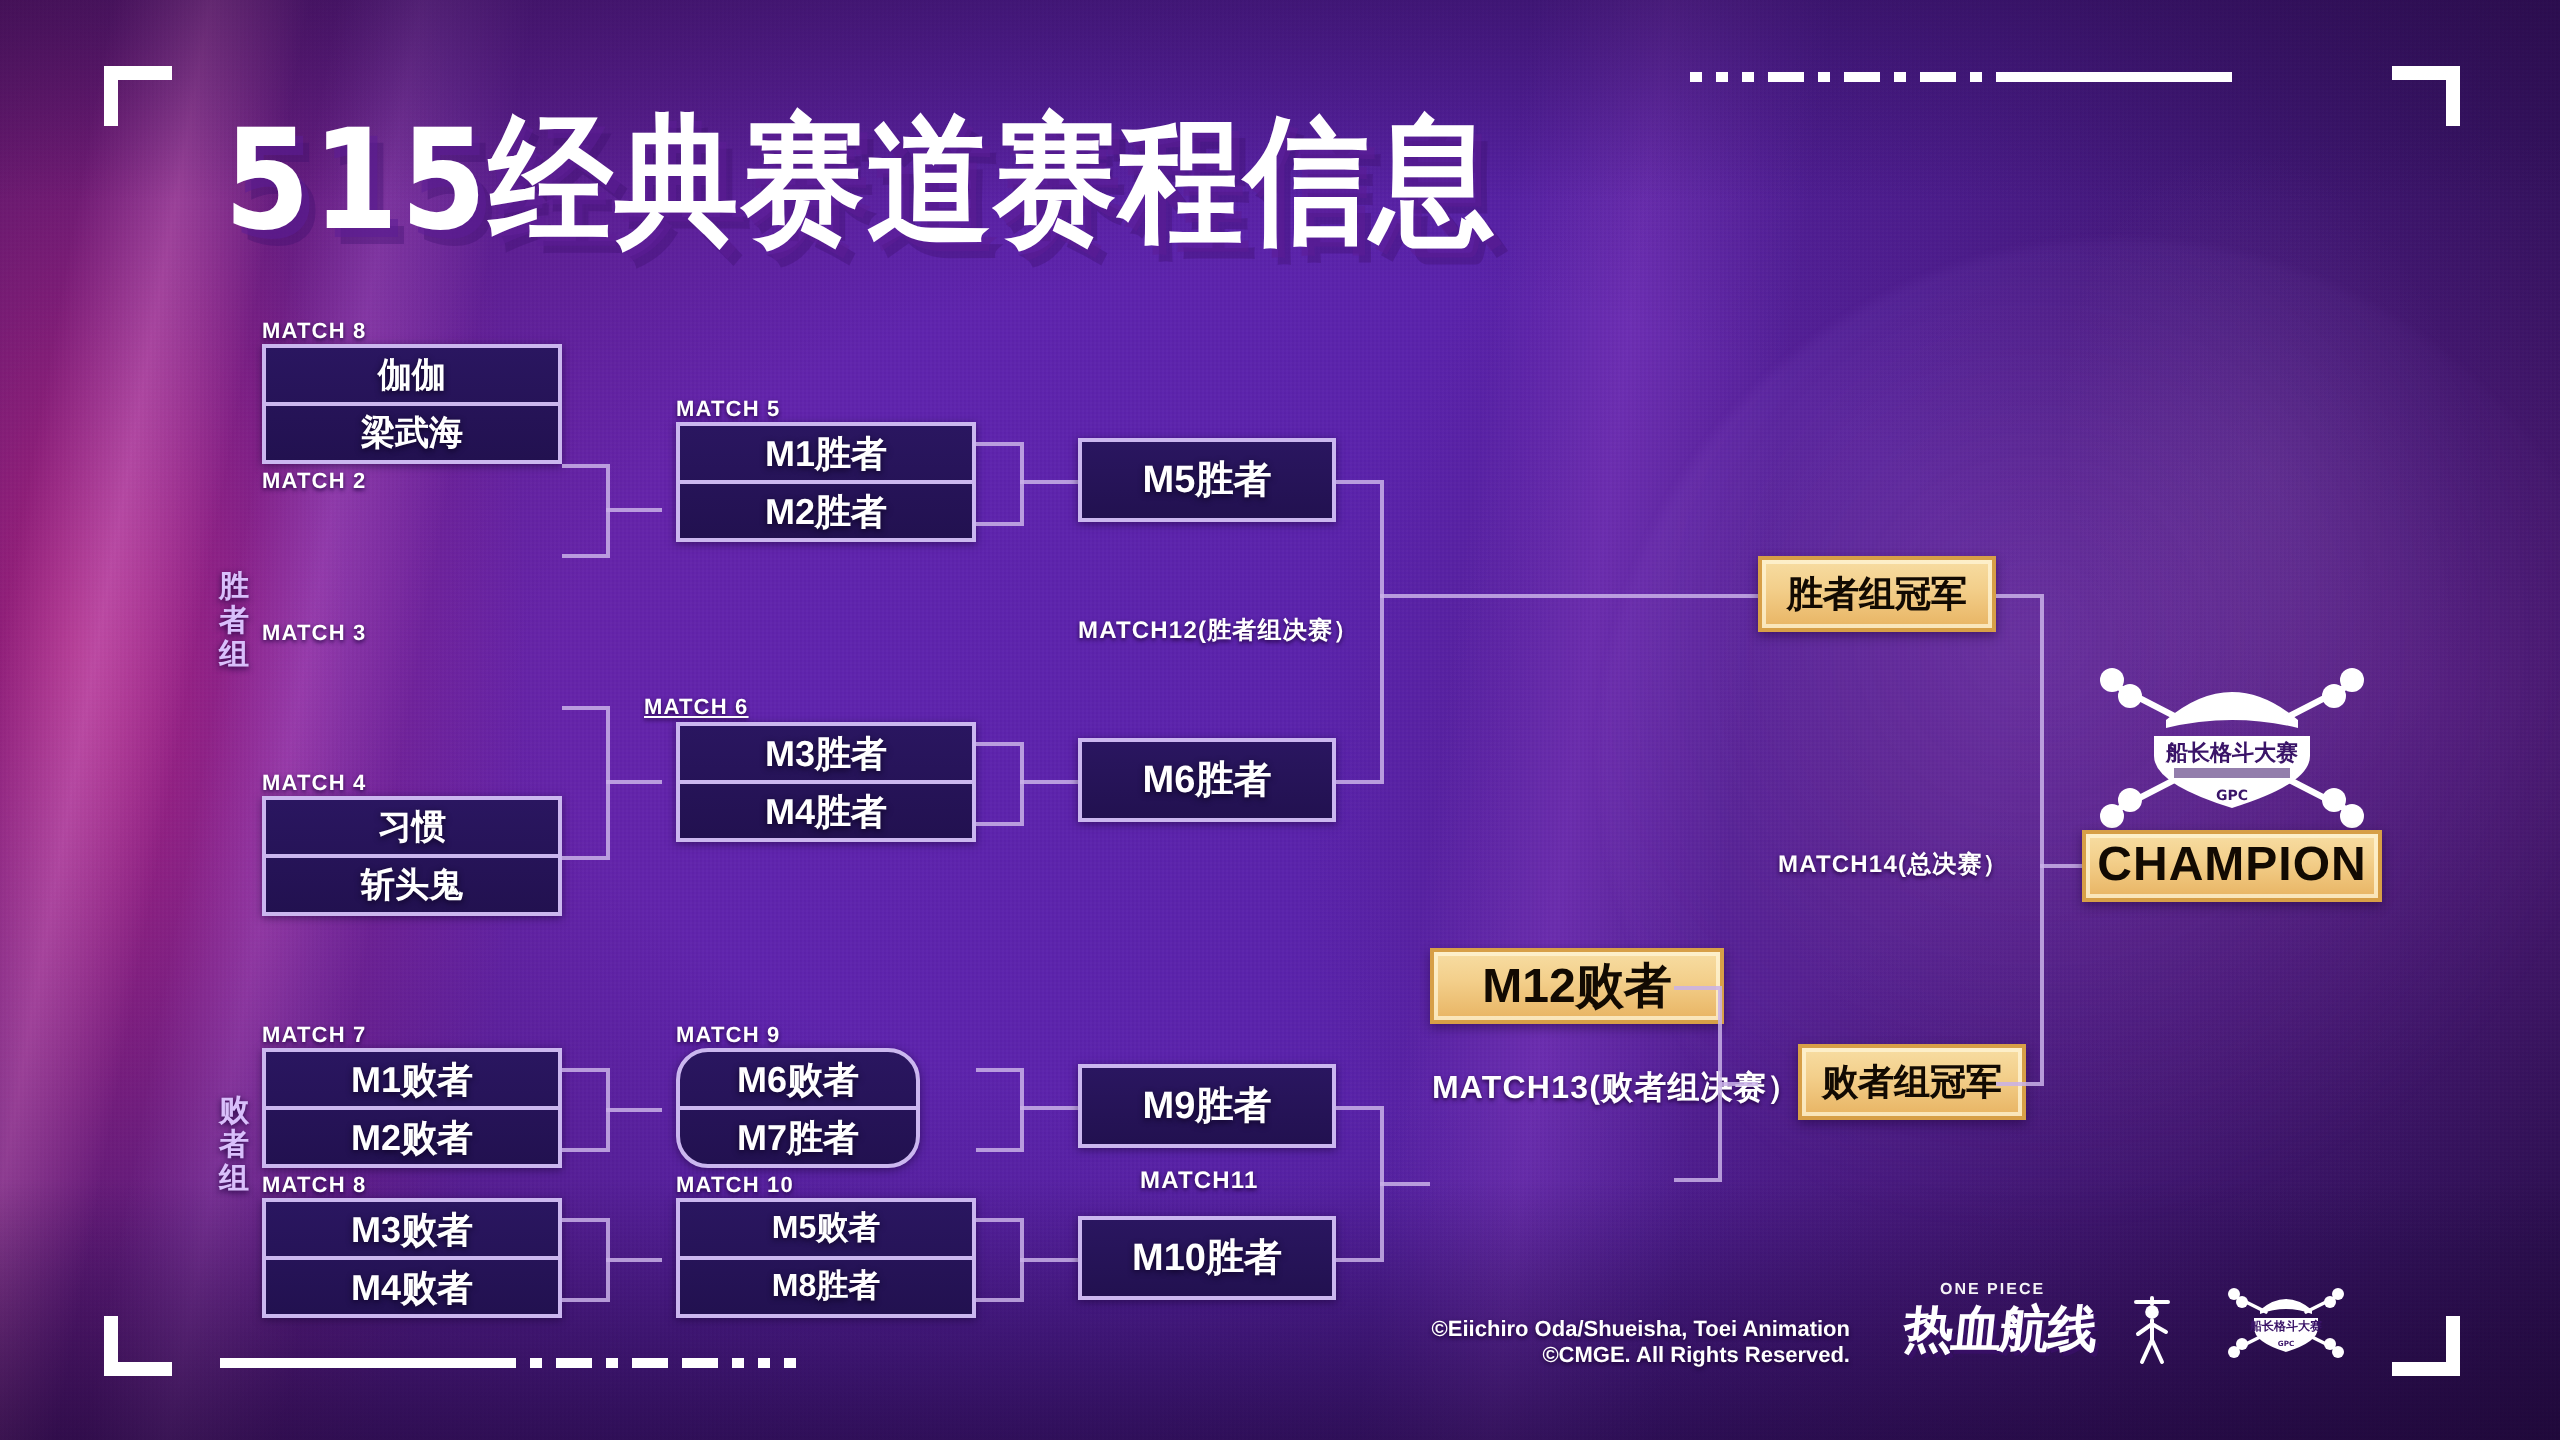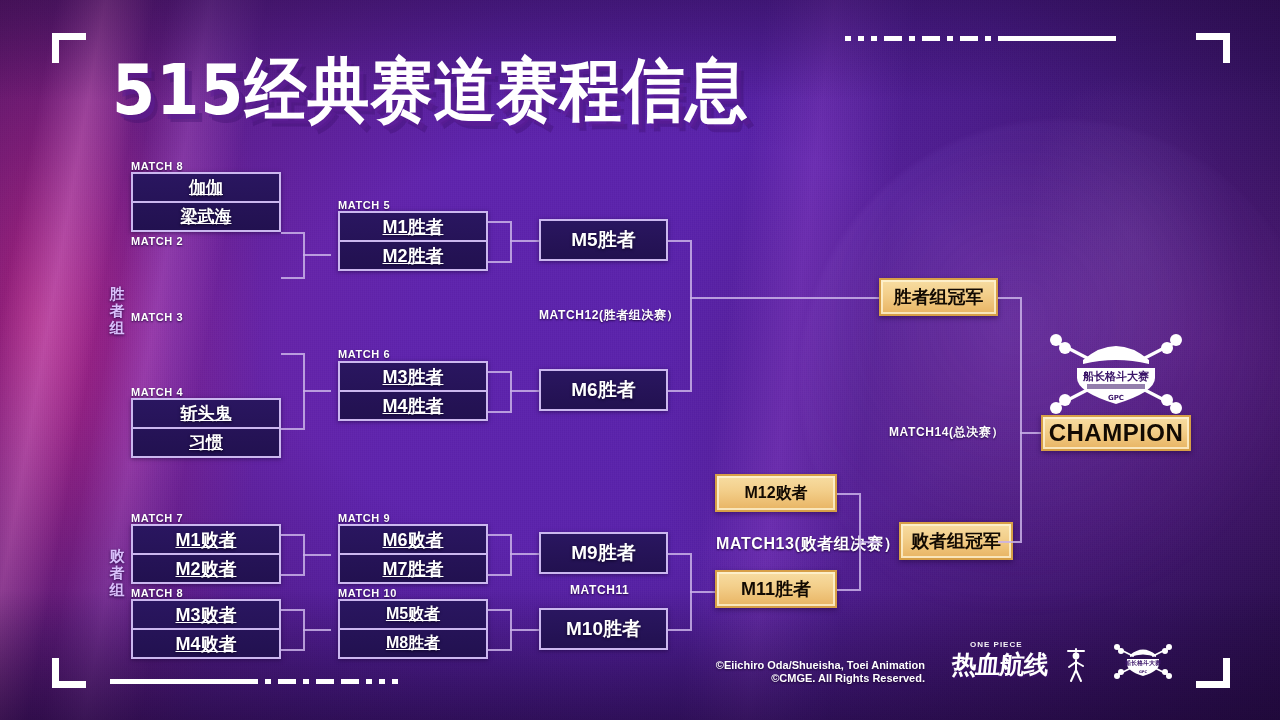--- a/index.html
+++ b/index.html
@@ -70,21 +70,21 @@
        text-align:center;width:18px;text-shadow:0 1px 3px rgba(30,0,60,.9);}
 
   .box{position:absolute;box-sizing:border-box;
     background:linear-gradient(180deg,#2a1660 0%,#221150 100%);
     border:2px solid #cbb7ef;
     display:flex;align-items:center;justify-content:center;
     color:#fff;font-weight:700;white-space:nowrap;
     text-shadow:0 1px 3px rgba(10,0,30,.85);
     box-shadow:0 1px 4px rgba(20,0,45,.5);
   }
-  .box.dual{flex-direction:column;padding:0;text-decoration:underline;}
+  .box.dual{flex-direction:column;padding:0;}
   .box.dual > div{flex:1;width:100%;display:flex;align-items:center;justify-content:center;}
   .box.dual > div + div{border-top:2px solid #cbb7ef;}
 
   .gold{position:absolute;box-sizing:border-box;
     background:linear-gradient(180deg,#f7dda2 0%,#f3cf8b 42%,#e8b463 100%);
     border:2px solid #d79f47;
     box-shadow:inset 0 0 0 2px rgba(255,245,215,.75), 0 2px 5px rgba(25,0,50,.45);
     display:flex;align-items:center;justify-content:center;
     color:#120a02;font-weight:700;white-space:nowrap;}
 
@@ -164,41 +164,41 @@
     <div>伽伽</div>
     <div>梁武海</div>
   </div>
 
   <div class="lbl" style="left:131px;top:235px;">MATCH 2</div>
 
   <div class="lbl" style="left:131px;top:311px;">MATCH 3</div>
 
   <div class="lbl" style="left:131px;top:386px;">MATCH 4</div>
   <div class="box dual" style="left:131px;top:398px;width:150px;height:60px;font-size:17px;">
+    <div>习惯</div>
     <div>斩头鬼</div>
-    <div>习惯</div>
   </div>
 
   <div class="ln h" style="left:281px;top:232px;width:22px;"></div>
   <div class="ln h" style="left:281px;top:277px;width:22px;"></div>
   <div class="ln v" style="left:303px;top:232px;height:47px;"></div>
   <div class="ln h" style="left:303px;top:254px;width:28px;"></div>
 
   <div class="ln h" style="left:281px;top:353px;width:22px;"></div>
   <div class="ln h" style="left:281px;top:428px;width:22px;"></div>
   <div class="ln v" style="left:303px;top:353px;height:77px;"></div>
   <div class="ln h" style="left:303px;top:390px;width:28px;"></div>
 
   <div class="lbl" style="left:338px;top:199px;">MATCH 5</div>
   <div class="box dual" style="left:338px;top:211px;width:150px;height:60px;font-size:18px;">
     <div>M1胜者</div>
     <div>M2胜者</div>
   </div>
 
-  <div class="lbl" style="left:338px;top:348px;">MATCH 6</div>
+  <div class="lbl" style="left:322px;top:348px;text-decoration:underline;">MATCH 6</div>
   <div class="box dual" style="left:338px;top:361px;width:150px;height:60px;font-size:18px;">
     <div>M3胜者</div>
     <div>M4胜者</div>
   </div>
 
   <div class="ln h" style="left:488px;top:221px;width:22px;"></div>
   <div class="ln h" style="left:488px;top:261px;width:22px;"></div>
   <div class="ln v" style="left:510px;top:221px;height:42px;"></div>
   <div class="ln h" style="left:510px;top:240px;width:29px;"></div>
 
@@ -235,21 +235,21 @@
   <div class="ln h" style="left:281px;top:574px;width:22px;"></div>
   <div class="ln v" style="left:303px;top:534px;height:42px;"></div>
   <div class="ln h" style="left:303px;top:554px;width:28px;"></div>
 
   <div class="ln h" style="left:281px;top:609px;width:22px;"></div>
   <div class="ln h" style="left:281px;top:649px;width:22px;"></div>
   <div class="ln v" style="left:303px;top:609px;height:42px;"></div>
   <div class="ln h" style="left:303px;top:629px;width:28px;"></div>
 
   <div class="lbl" style="left:338px;top:512px;">MATCH 9</div>
-  <div class="box dual" style="left:338px;top:524px;width:150px;height:60px;font-size:18px;">
+  <div class="box dual" style="left:338px;top:524px;width:122px;height:60px;font-size:18px;border-radius:16px;">
     <div>M6败者</div>
     <div>M7胜者</div>
   </div>
 
   <div class="lbl" style="left:338px;top:587px;">MATCH 10</div>
   <div class="box dual" style="left:338px;top:599px;width:150px;height:60px;font-size:16px;">
     <div>M5败者</div>
     <div>M8胜者</div>
   </div>
 
@@ -266,22 +266,21 @@
   <div class="box" style="left:539px;top:532px;width:129px;height:42px;font-size:19px;">M9胜者</div>
   <div class="box" style="left:539px;top:608px;width:129px;height:42px;font-size:19px;">M10胜者</div>
 
   <div class="lbl" style="left:570px;top:583px;font-size:12px;">MATCH11</div>
 
   <div class="ln h" style="left:668px;top:553px;width:22px;"></div>
   <div class="ln h" style="left:668px;top:629px;width:22px;"></div>
   <div class="ln v" style="left:690px;top:553px;height:78px;"></div>
   <div class="ln h" style="left:690px;top:591px;width:25px;"></div>
 
-  <div class="gold" style="left:715px;top:474px;width:122px;height:38px;font-size:16px;">M12败者</div>
-  <div class="gold" style="left:715px;top:570px;width:122px;height:38px;font-size:18px;">M11胜者</div>
+  <div class="gold" style="left:715px;top:474px;width:147px;height:38px;font-size:24px;">M12败者</div>
 
   <div class="lbl" style="left:716px;top:534px;font-size:16px;">MATCH13(败者组决赛）</div>
 
   <div class="ln h" style="left:837px;top:493px;width:22px;"></div>
   <div class="ln h" style="left:837px;top:589px;width:22px;"></div>
   <div class="ln v" style="left:859px;top:493px;height:98px;"></div>
   <div class="ln h" style="left:859px;top:541px;width:20px;"></div>
 
   <div class="gold" style="left:879px;top:522px;width:114px;height:38px;font-size:18px;margin-left:20px;">败者组冠军</div>
 

